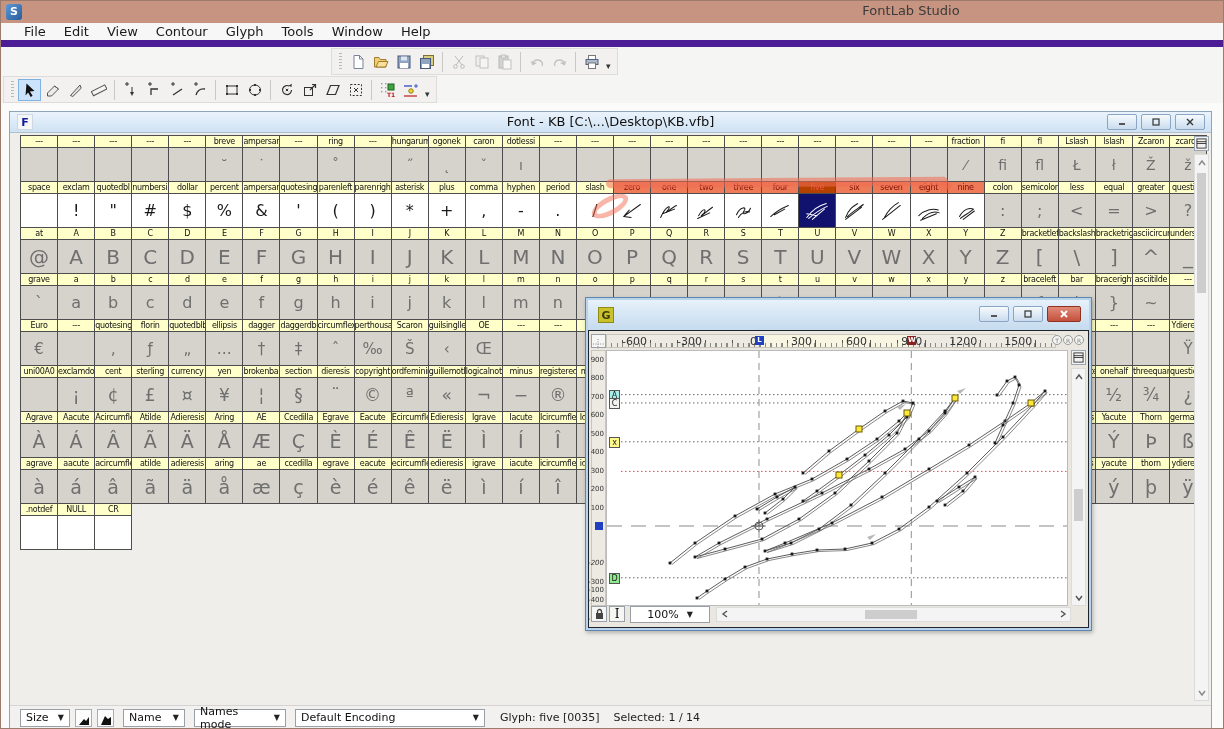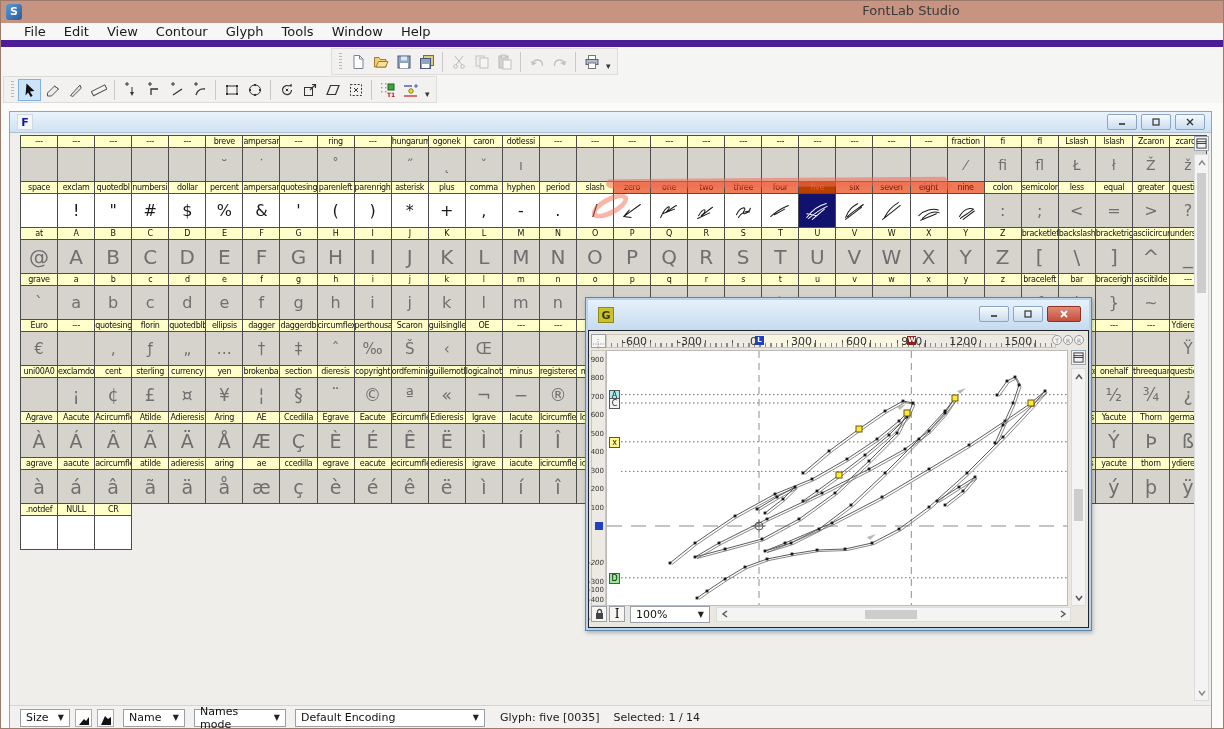--- a/index.html
+++ b/index.html
@@ -105,21 +105,21 @@
   .rulicons{position:absolute;right:4px;top:4px;display:flex;gap:1px;}
   .rulic{width:10px;height:10px;border:1px solid #999;border-radius:50%;font-size:6px;color:#777;
        text-align:center;line-height:9px;background:#f4f4f2;}
   .hmark{position:absolute;top:1px;width:9px;height:9px;font-size:7px;font-weight:bold;color:#fff;
        text-align:center;line-height:9px;}
   .gmarker{position:absolute;width:11px;height:11px;border:1px solid #555;font-size:8px;line-height:10px;
        text-align:center;color:#222;}
   #gw-bottom{position:absolute;left:2px;bottom:3px;height:20px;display:flex;align-items:center;gap:2px;}
   .gwb{width:16px;height:16px;border:1px solid #9aa0a8;background:#f6f6f4;display:flex;align-items:center;justify-content:center;}
   .gwb svg{width:11px;height:12px;}
-  #zoomdrop{width:80px;height:17px;}
+  #zoomdrop{width:80px;height:17px;justify-content:center;}
 </style>
 </head>
 <body>
 
 <div id="app">
 
   <div id="titlebar">
     <div id="applogo">S</div>
     <div class="ttext">FontLab Studio</div>
   </div>
@@ -324,20 +324,21 @@
             <path d="M1 14h13" stroke="#c83838" stroke-width="1.4"></path>
           </svg>
         </div>
         <div class="ddarrow">▾</div>
       </div>
   </div>
 
   <div id="fontwin">
     <div class="wtitle">
       <div class="wicon">F</div>
+      <div class="wtext">Font - KB [C:\...\Desktop\KB.vfb]</div>
       <div class="wbtns">
         <div class="wb">
             <svg viewBox="0 0 10 10">
               <path d="M2 7h6" stroke="#333" stroke-width="1.6" fill="none"></path>
             </svg>
           </div>
         <div class="wb">
             <svg viewBox="0 0 10 10">
               <rect x="2" y="2" width="6" height="6" fill="none" stroke="#333" stroke-width="1.2"></rect>
             </svg>

